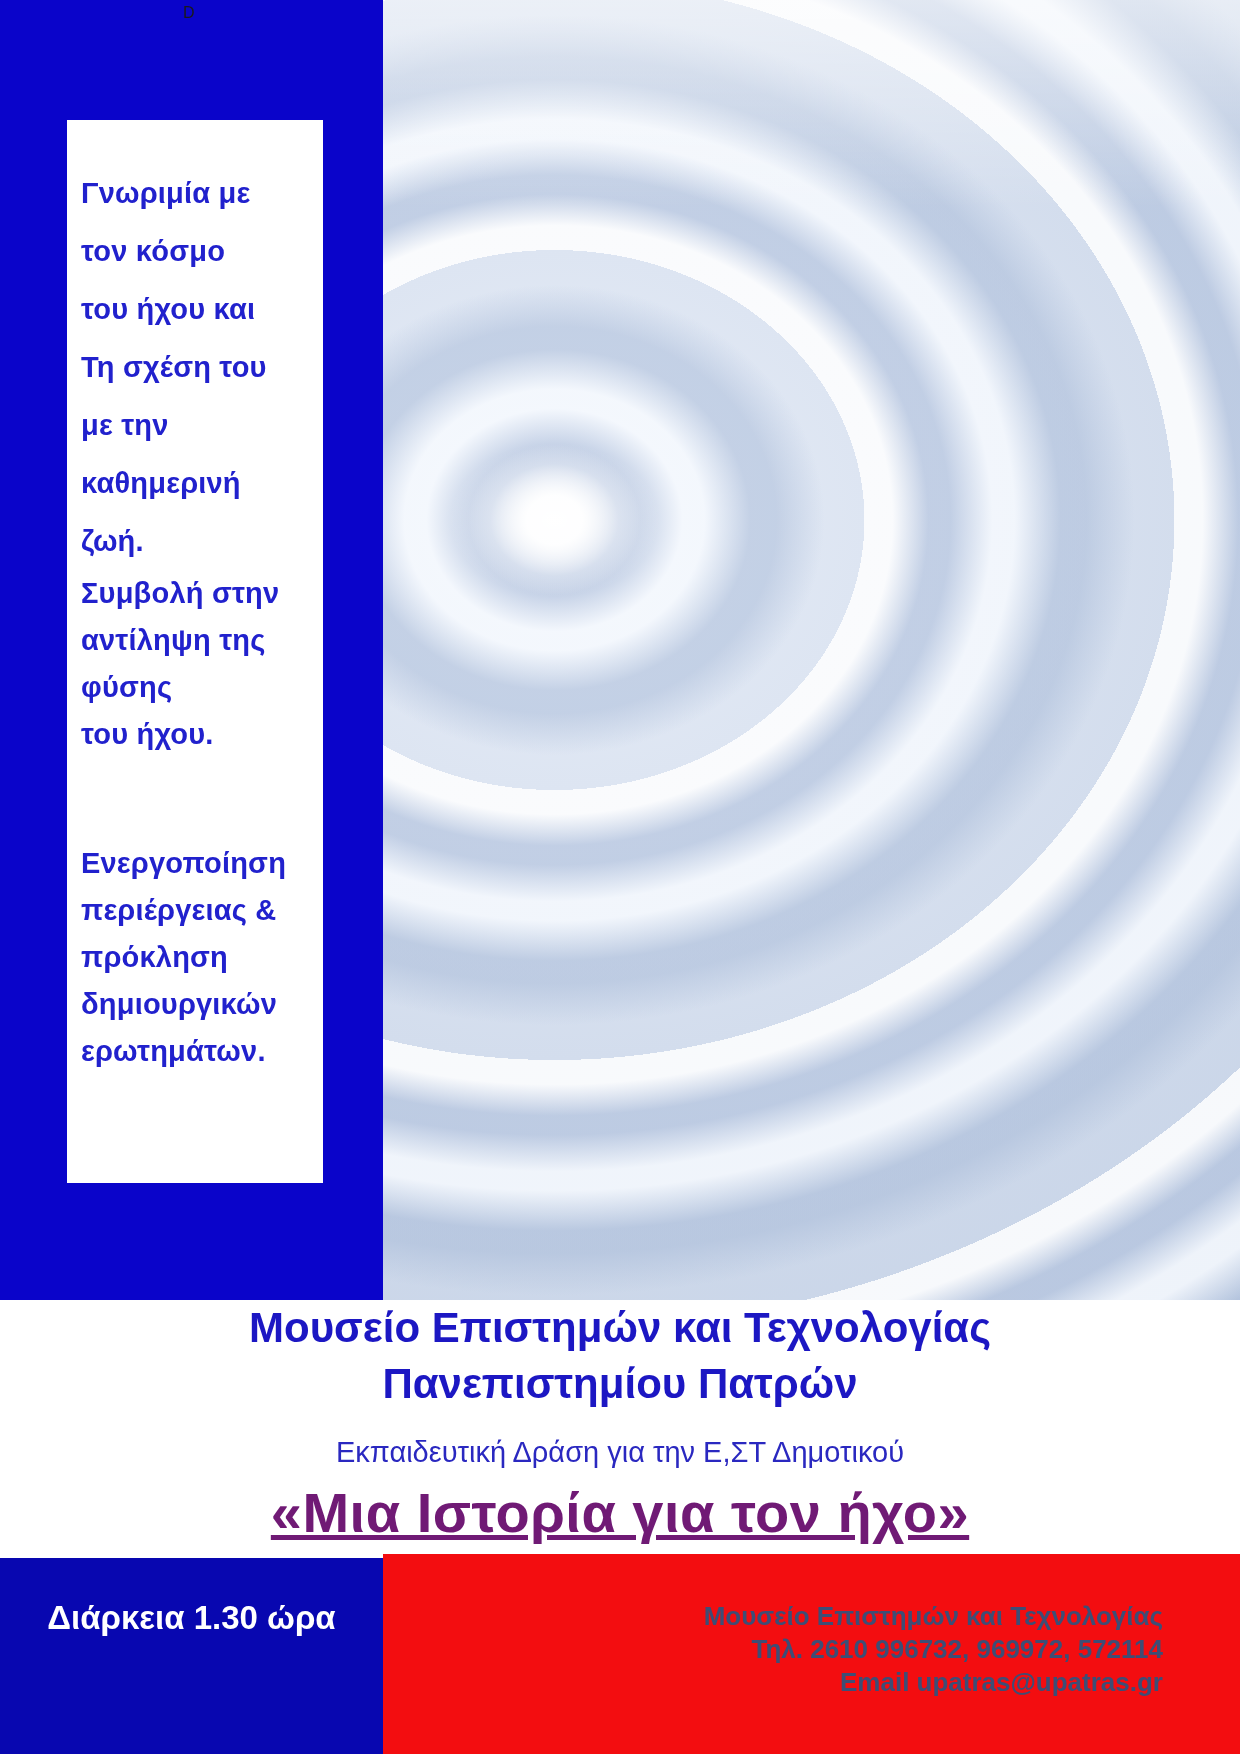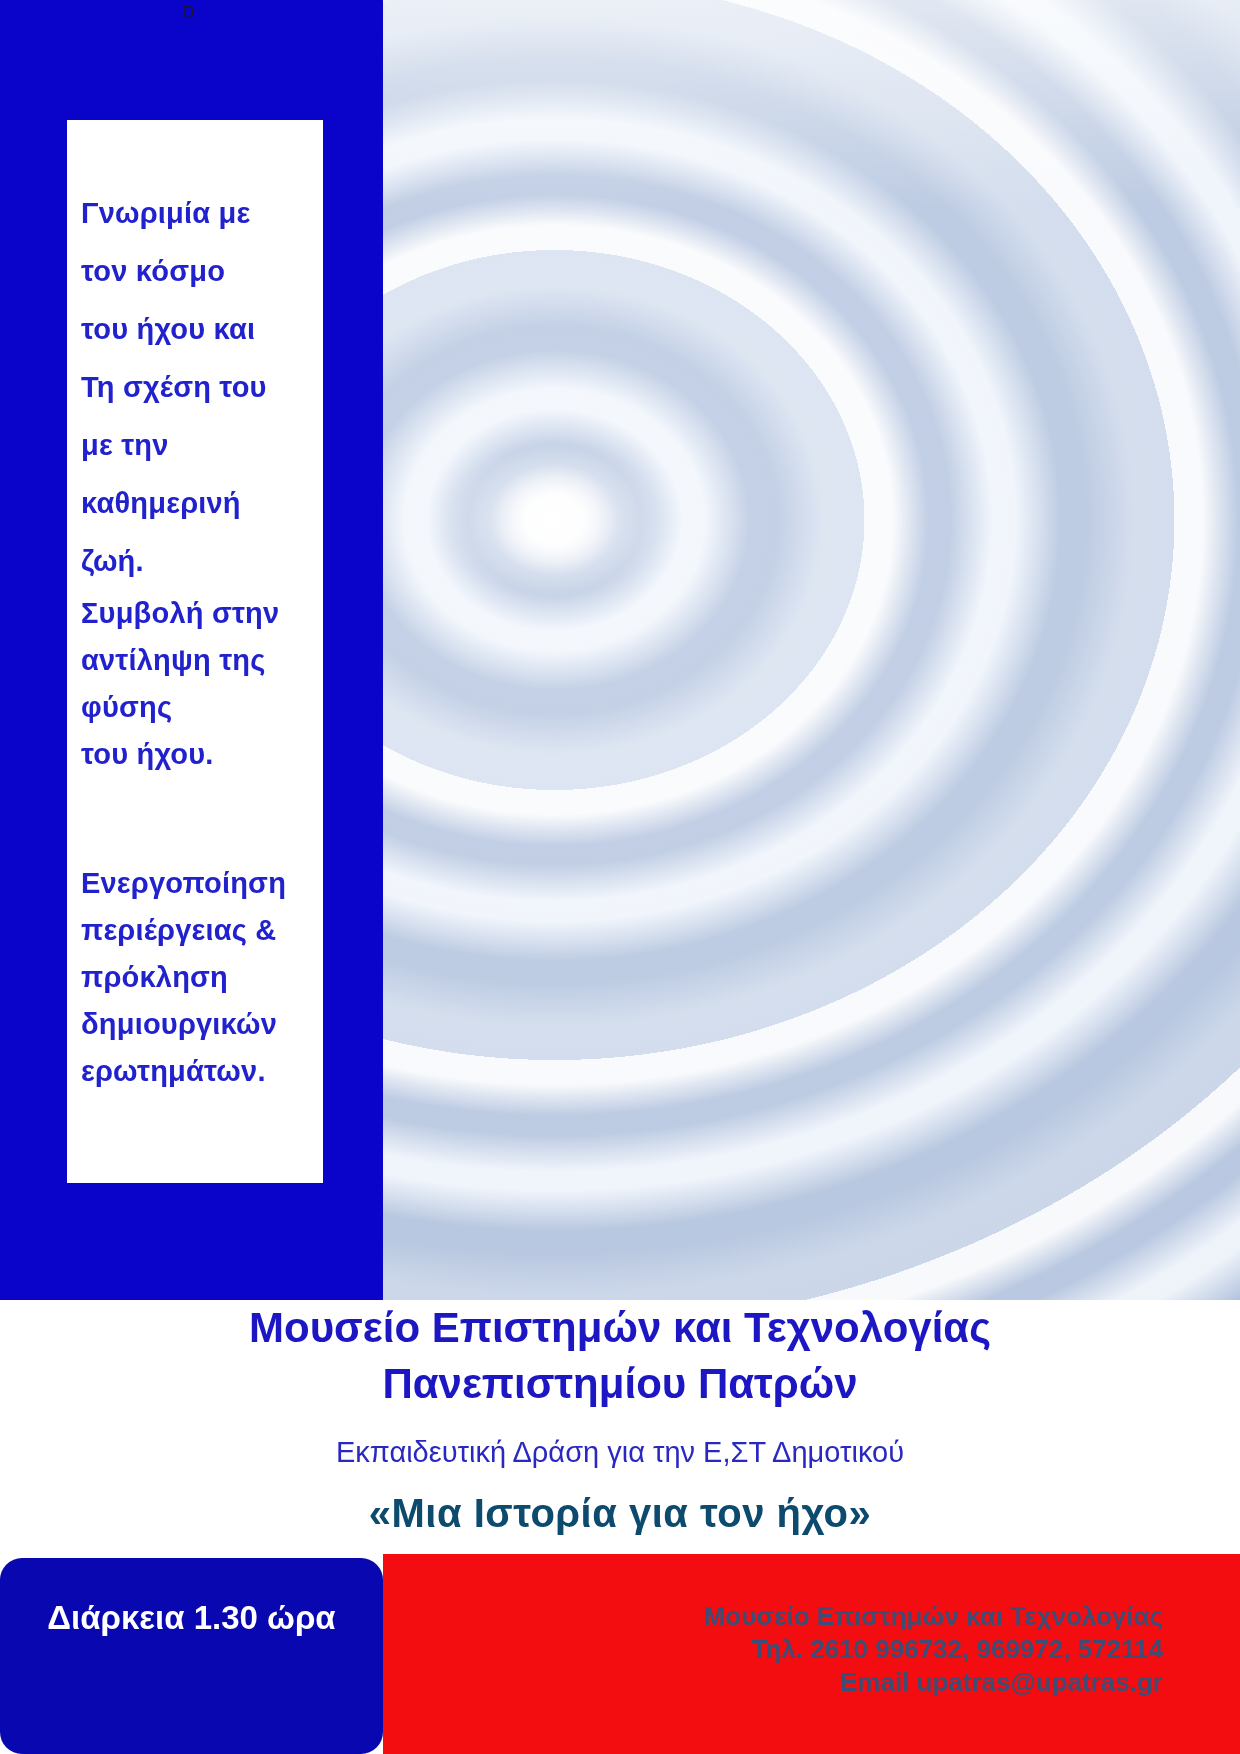--- a/index.html
+++ b/index.html
@@ -24,21 +24,21 @@
   .marker {
     position: absolute; left: 183px; top: 4px;
     font-size: 16px; color: #1a1a1a; font-weight: normal;
   }
   .card {
     position: absolute; left: 67px; top: 120px;
     width: 256px; height: 1063px;
     background: #ffffff;
     overflow: hidden;
     box-sizing: border-box;
-    padding: 64px 8px 0 14px;
+    padding: 44px 8px 0 14px;
   }
   .card p {
     margin: 0;
     color: #2121cd;
     font-weight: bold;
     font-size: 29px;
     white-space: pre-line;
     letter-spacing: 0.2px;
   }
   .card .p1 { line-height: 58px; }
@@ -75,26 +75,27 @@
     line-height: 56px;
   }
   .subtitle {
     color: #2a28c0;
     font-weight: normal;
     font-size: 29px;
     line-height: 36px;
     margin-top: 22px;
   }
   .event {
-    color: #0c4a6e;
+    color: #701a75;
     font-weight: bold;
-    font-size: 40px;
+    font-size: 56px;
     line-height: 54px;
     margin-top: 16px;
     letter-spacing: 0.5px;
+    text-decoration: underline;
   }
 
   
   .f-red {
     position: absolute; left: 383px; top: 1554px;
     width: 857px; height: 200px;
     background: #f30d10;
     box-sizing: border-box;
     text-align: right;
     padding: 46px 77px 0 0;
@@ -105,21 +106,20 @@
     font-size: 26px;
     line-height: 33px;
   }
   .f-blue {
     position: absolute; left: 0; top: 1558px;
     width: 383px; height: 196px;
     background: #0807b0;
     box-sizing: border-box;
     text-align: center;
     padding-top: 40px;
-    border-radius: 22px;
   }
   .f-blue div {
     color: #ffffff;
     font-weight: bold;
     font-size: 33px;
     line-height: 40px;
   }
 </style>
 </head>
 <body>

